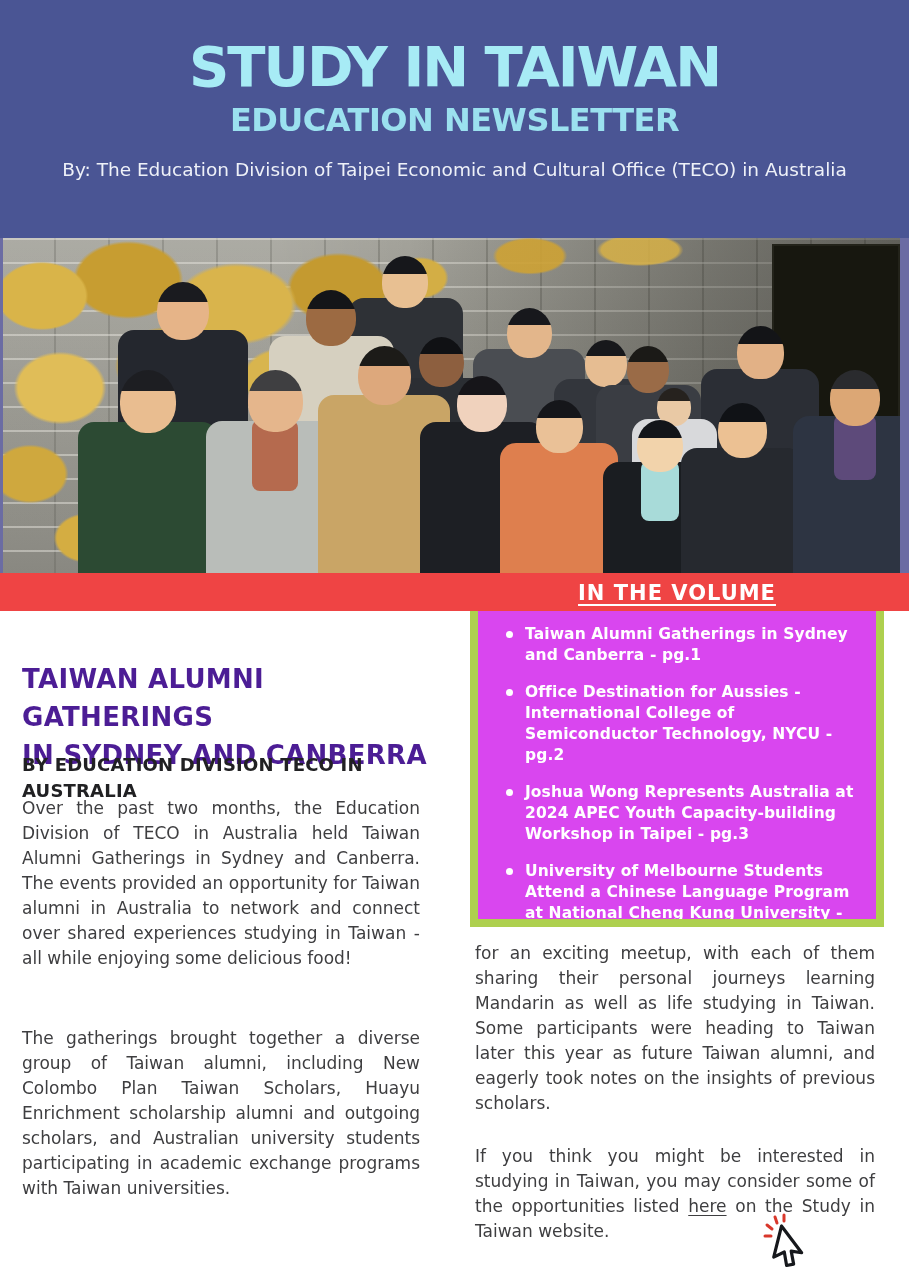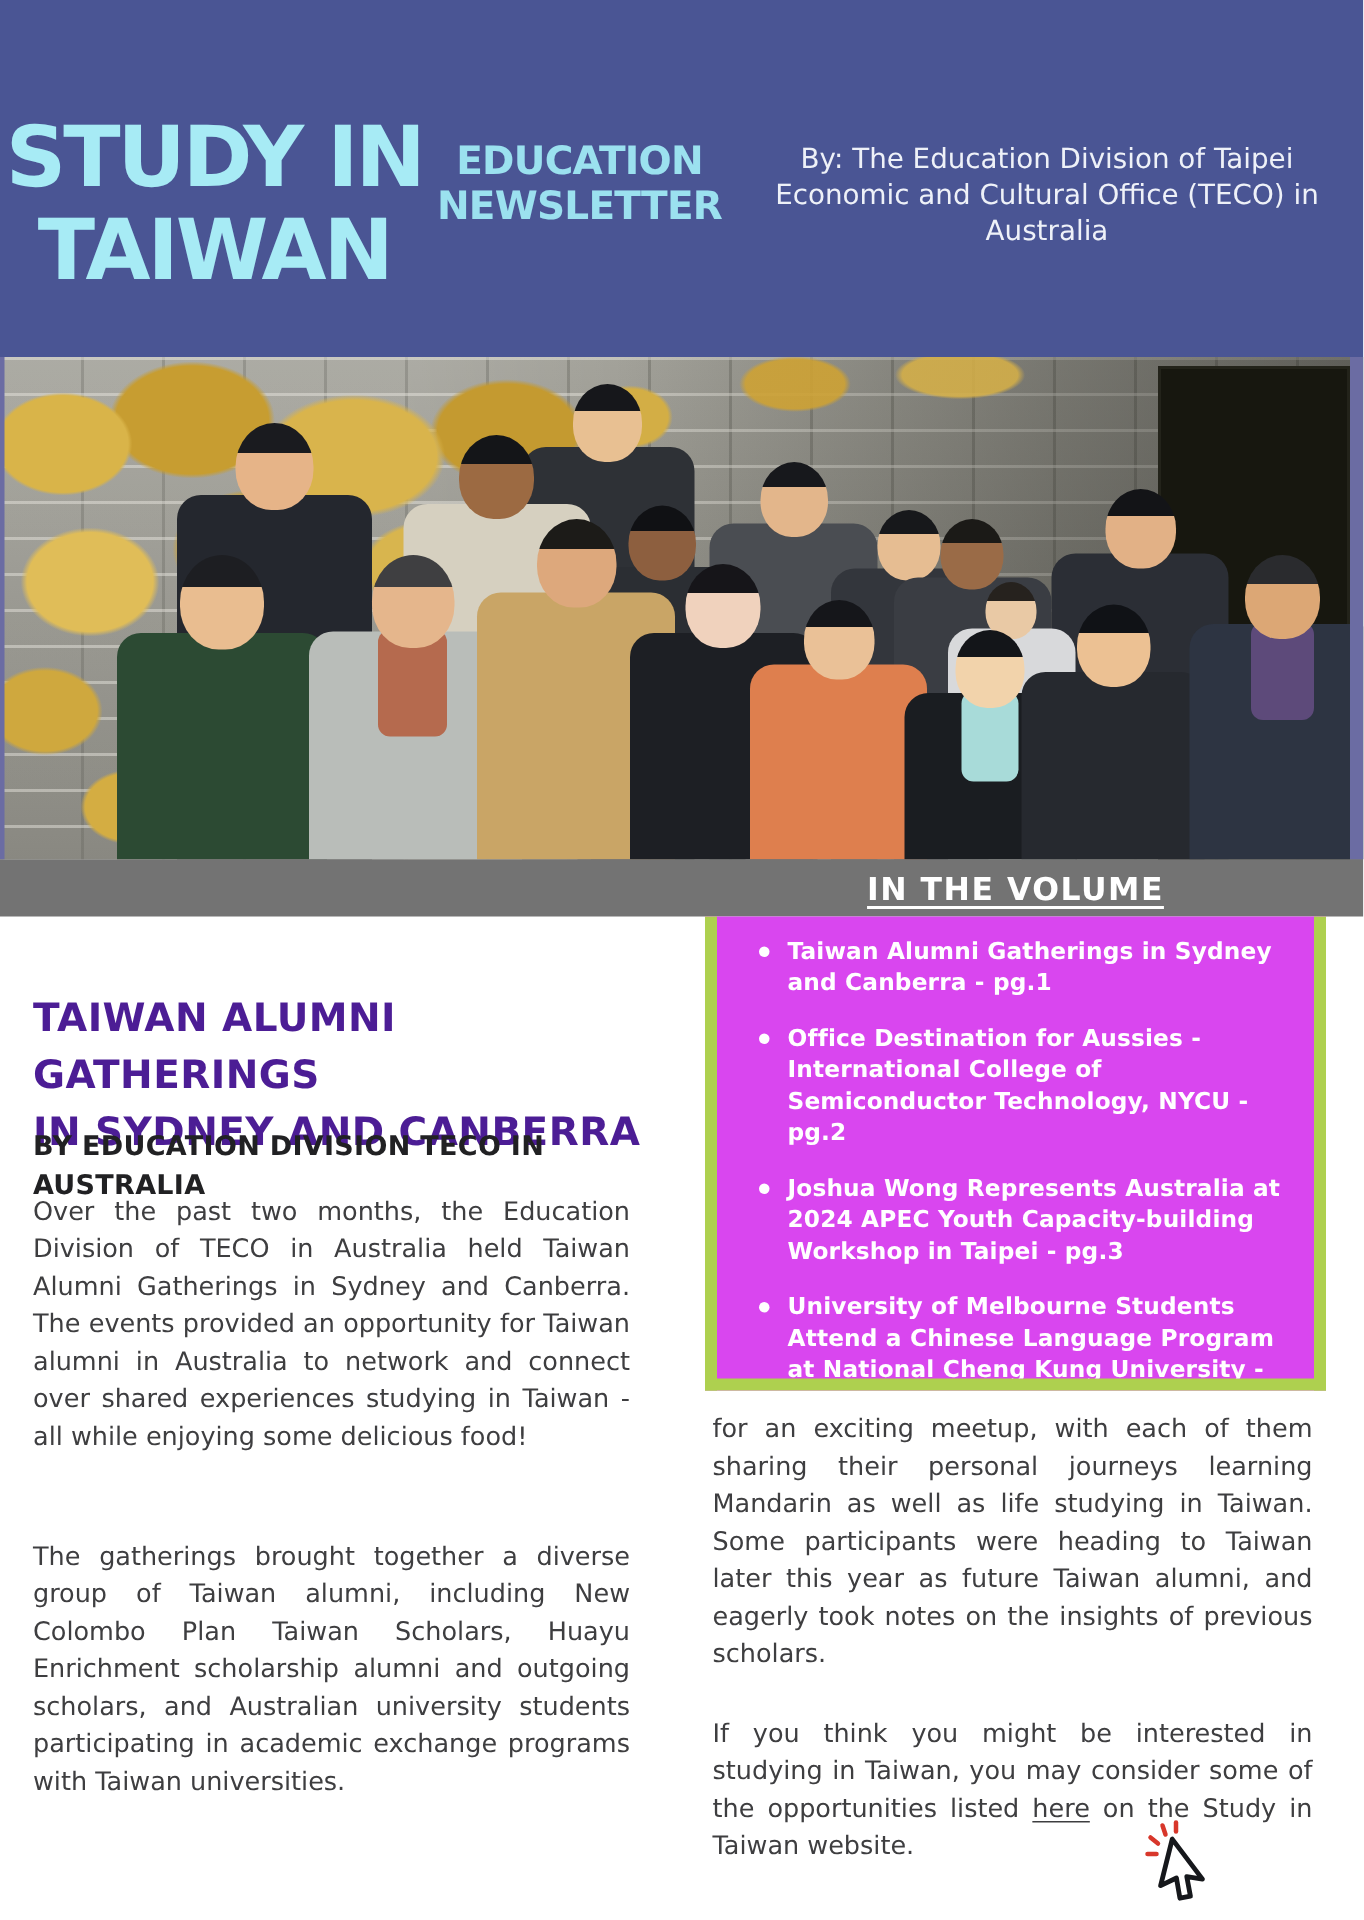--- a/index.html
+++ b/index.html
@@ -1,24 +1,24 @@
 <!DOCTYPE html>
 <html><head>
 <meta charset="utf-8">
 <style>
   html,body{margin:0;padding:0;background:#ffffff;}
   .page{position:relative;width:909px;height:1280px;background:#ffffff;overflow:hidden;
         font-family:"DejaVu Sans","Liberation Sans",sans-serif;}
 
   
   .header{position:absolute;left:0;top:0;width:909px;height:238px;background:#4a5594;
-          display:flex;flex-direction:row;align-items:center;text-align:center;}
+          display:flex;flex-direction:column;align-items:center;text-align:center;}
   .nl-title{margin:36px 0 0;font-size:56px;line-height:62px;font-weight:bold;
             letter-spacing:-2px;color:#a7ebf5;}
-  .nl-subtitle{margin:7px 3px 0;font-size:26px;line-height:30px;font-weight:bold;
+  .nl-subtitle{margin:7px 3px 0;font-size:32px;line-height:30px;font-weight:bold;
                letter-spacing:-0.5px;color:#9be1ef;}
   .nl-byline{margin:23px 0 0;font-size:18.5px;line-height:24px;color:#eef1f8;font-weight:400;}
 
   
   .photo{position:absolute;left:0;top:238px;width:909px;height:335px;overflow:hidden;background:#8d8c84;}
   .wall{position:absolute;left:0;top:0;right:0;bottom:0;
     background-color:#9b9a92;
     background-image:
       linear-gradient(90deg, rgba(255,255,255,0.10) 0 30%, rgba(0,0,0,0) 45%, rgba(35,35,30,0.35) 78%, rgba(25,25,22,0.5) 100%),
       repeating-linear-gradient(180deg, rgba(235,233,225,0.45) 0 2px, rgba(0,0,0,0) 2px 24px),
@@ -44,21 +44,21 @@
       radial-gradient(60px 30px at 60px 18px, rgba(206,162,52,0.9) 0 55%, rgba(0,0,0,0) 62%),
       radial-gradient(70px 26px at 170px 12px, rgba(216,177,70,0.85) 0 55%, rgba(0,0,0,0) 62%);}
   .head{position:absolute;border-radius:50% 50% 46% 46%;}
   .torso{position:absolute;border-radius:16px 16px 0 0;}
   .inner{position:absolute;border-radius:8px;}
   .edge{position:absolute;top:0;height:335px;background:#6b6ca3;z-index:6;}
   .edge.left{left:0;width:3px;}
   .edge.right{right:0;width:9px;}
 
   
-  .band{position:absolute;left:0;top:573px;width:909px;height:38px;background:#737373;}
+  .band{position:absolute;left:0;top:573px;width:909px;height:38px;background:#ef4444;}
   .band-title{position:absolute;left:470px;top:0;width:414px;height:38px;line-height:40px;
               text-align:center;color:#ffffff;font-size:21px;font-weight:bold;letter-spacing:1px;
               text-decoration:underline;text-underline-offset:4px;}
   .volume-box{position:absolute;left:470px;top:611px;width:414px;height:316px;box-sizing:border-box;
               background:#d946ef;border-left:8px solid #aed04f;border-right:8px solid #aed04f;
               border-bottom:8px solid #aed04f;padding:13px 12px 0 20px;overflow:hidden;}
   .vol-item{display:flex;margin-bottom:16px;}
   .vol-bullet{flex:0 0 auto;width:7px;height:7px;border-radius:50%;background:#ffffff;
               margin:7px 12px 0 8px;}
   .vol-text{color:#ffffff;font-size:15.5px;line-height:21px;font-weight:bold;letter-spacing:0.1px;}

